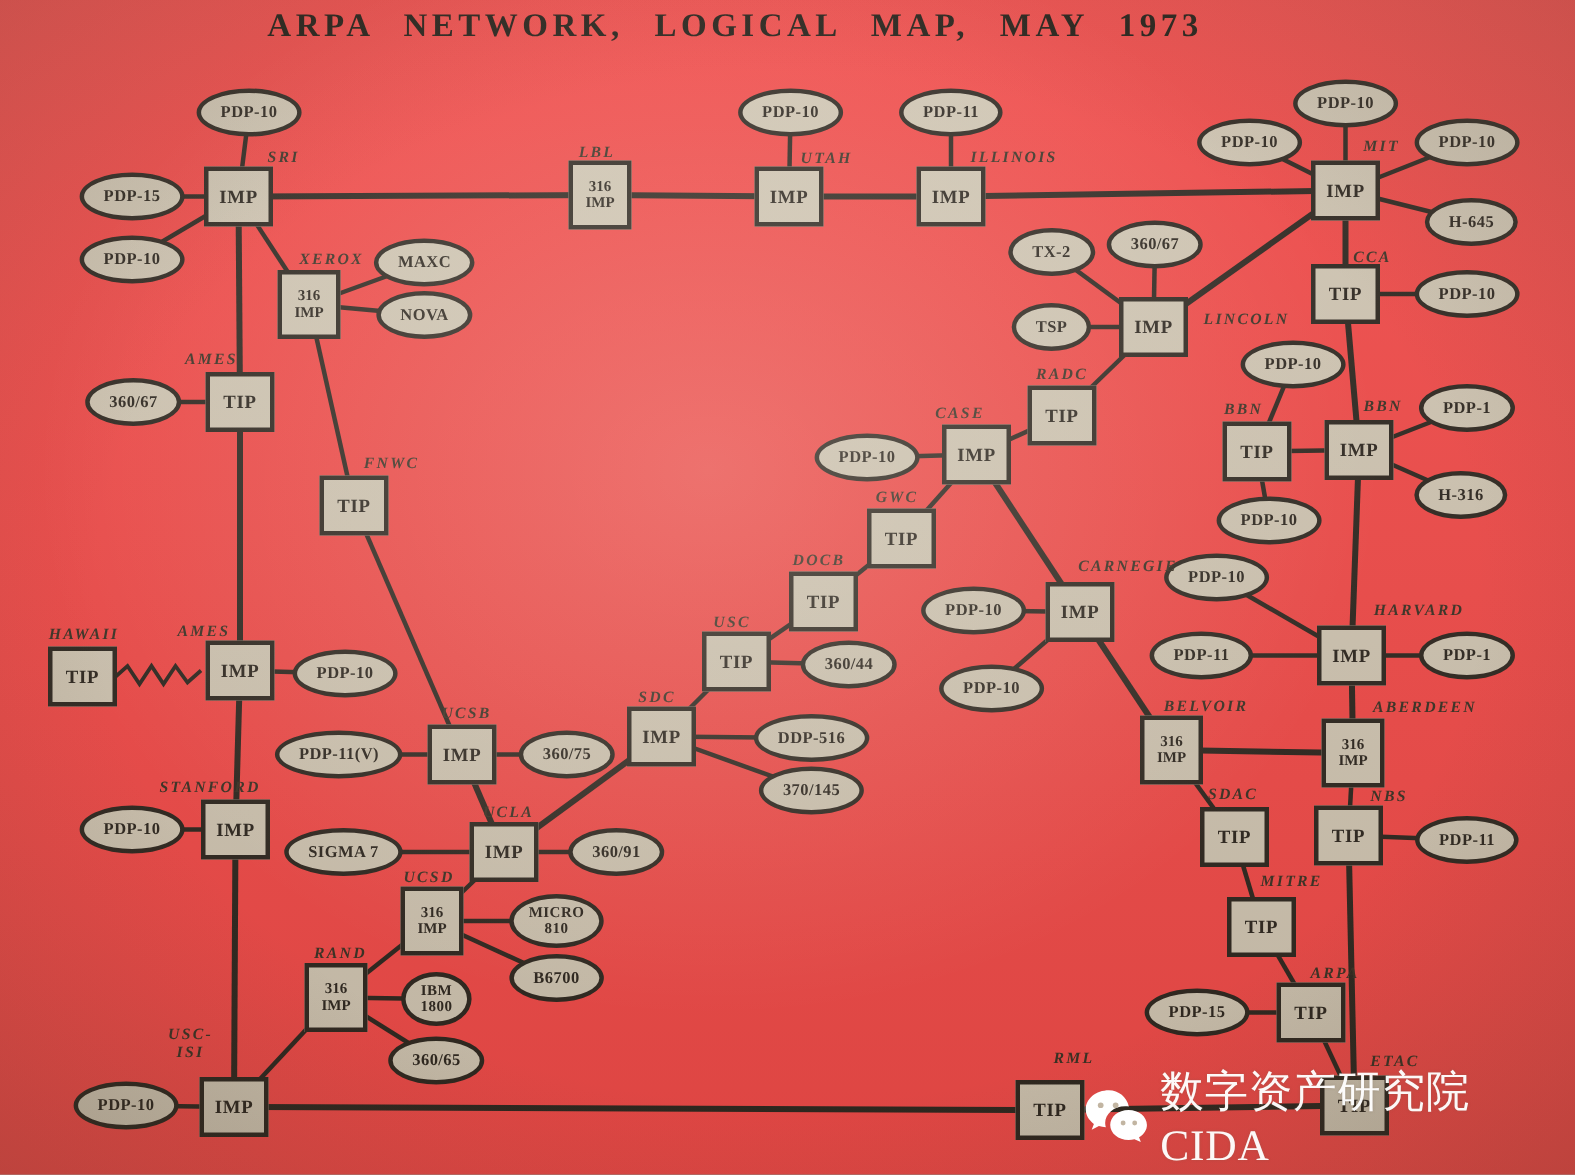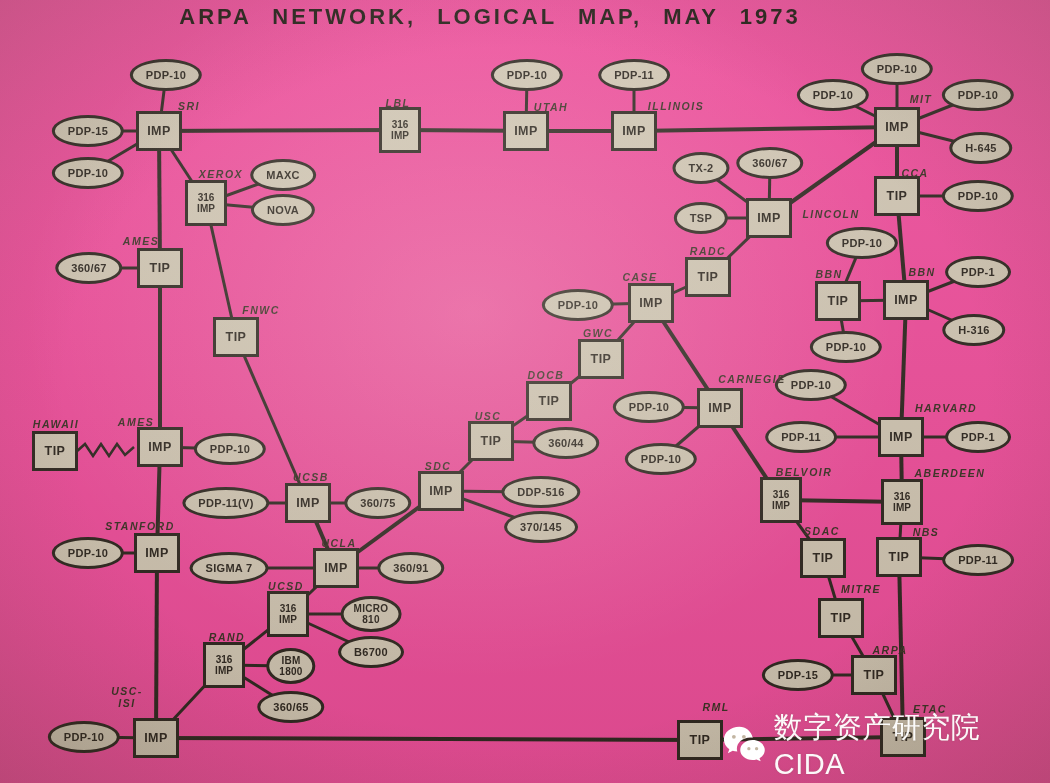--- a/index.html
+++ b/index.html
@@ -1,19 +1,19 @@
 <!DOCTYPE html>
 <html><head>
 <meta charset="utf-8">
 <style>
   html,body{margin:0;padding:0;background:#8a8178;}
   .canvas{
     position:relative; width:1050px; height:783px; overflow:hidden;
-    background:#ec4899;
-    font-family:Liberation Sans, sans-serif;
+    background:#ef4444;
+    font-family:Liberation Serif, serif;
     color:#2b251c;
   }
   .canvas::after{
     content:""; position:absolute; inset:0; z-index:40; pointer-events:none;
     background:
       radial-gradient(ellipse at 45% 40%, rgba(255,250,238,0.20) 0%, rgba(255,250,238,0) 55%),
       radial-gradient(ellipse at 50% 50%, rgba(0,0,0,0) 62%, rgba(74,60,42,0.22) 100%),
       linear-gradient(180deg, rgba(255,252,242,0.10), rgba(96,78,56,0.12));
   }
   .title{

